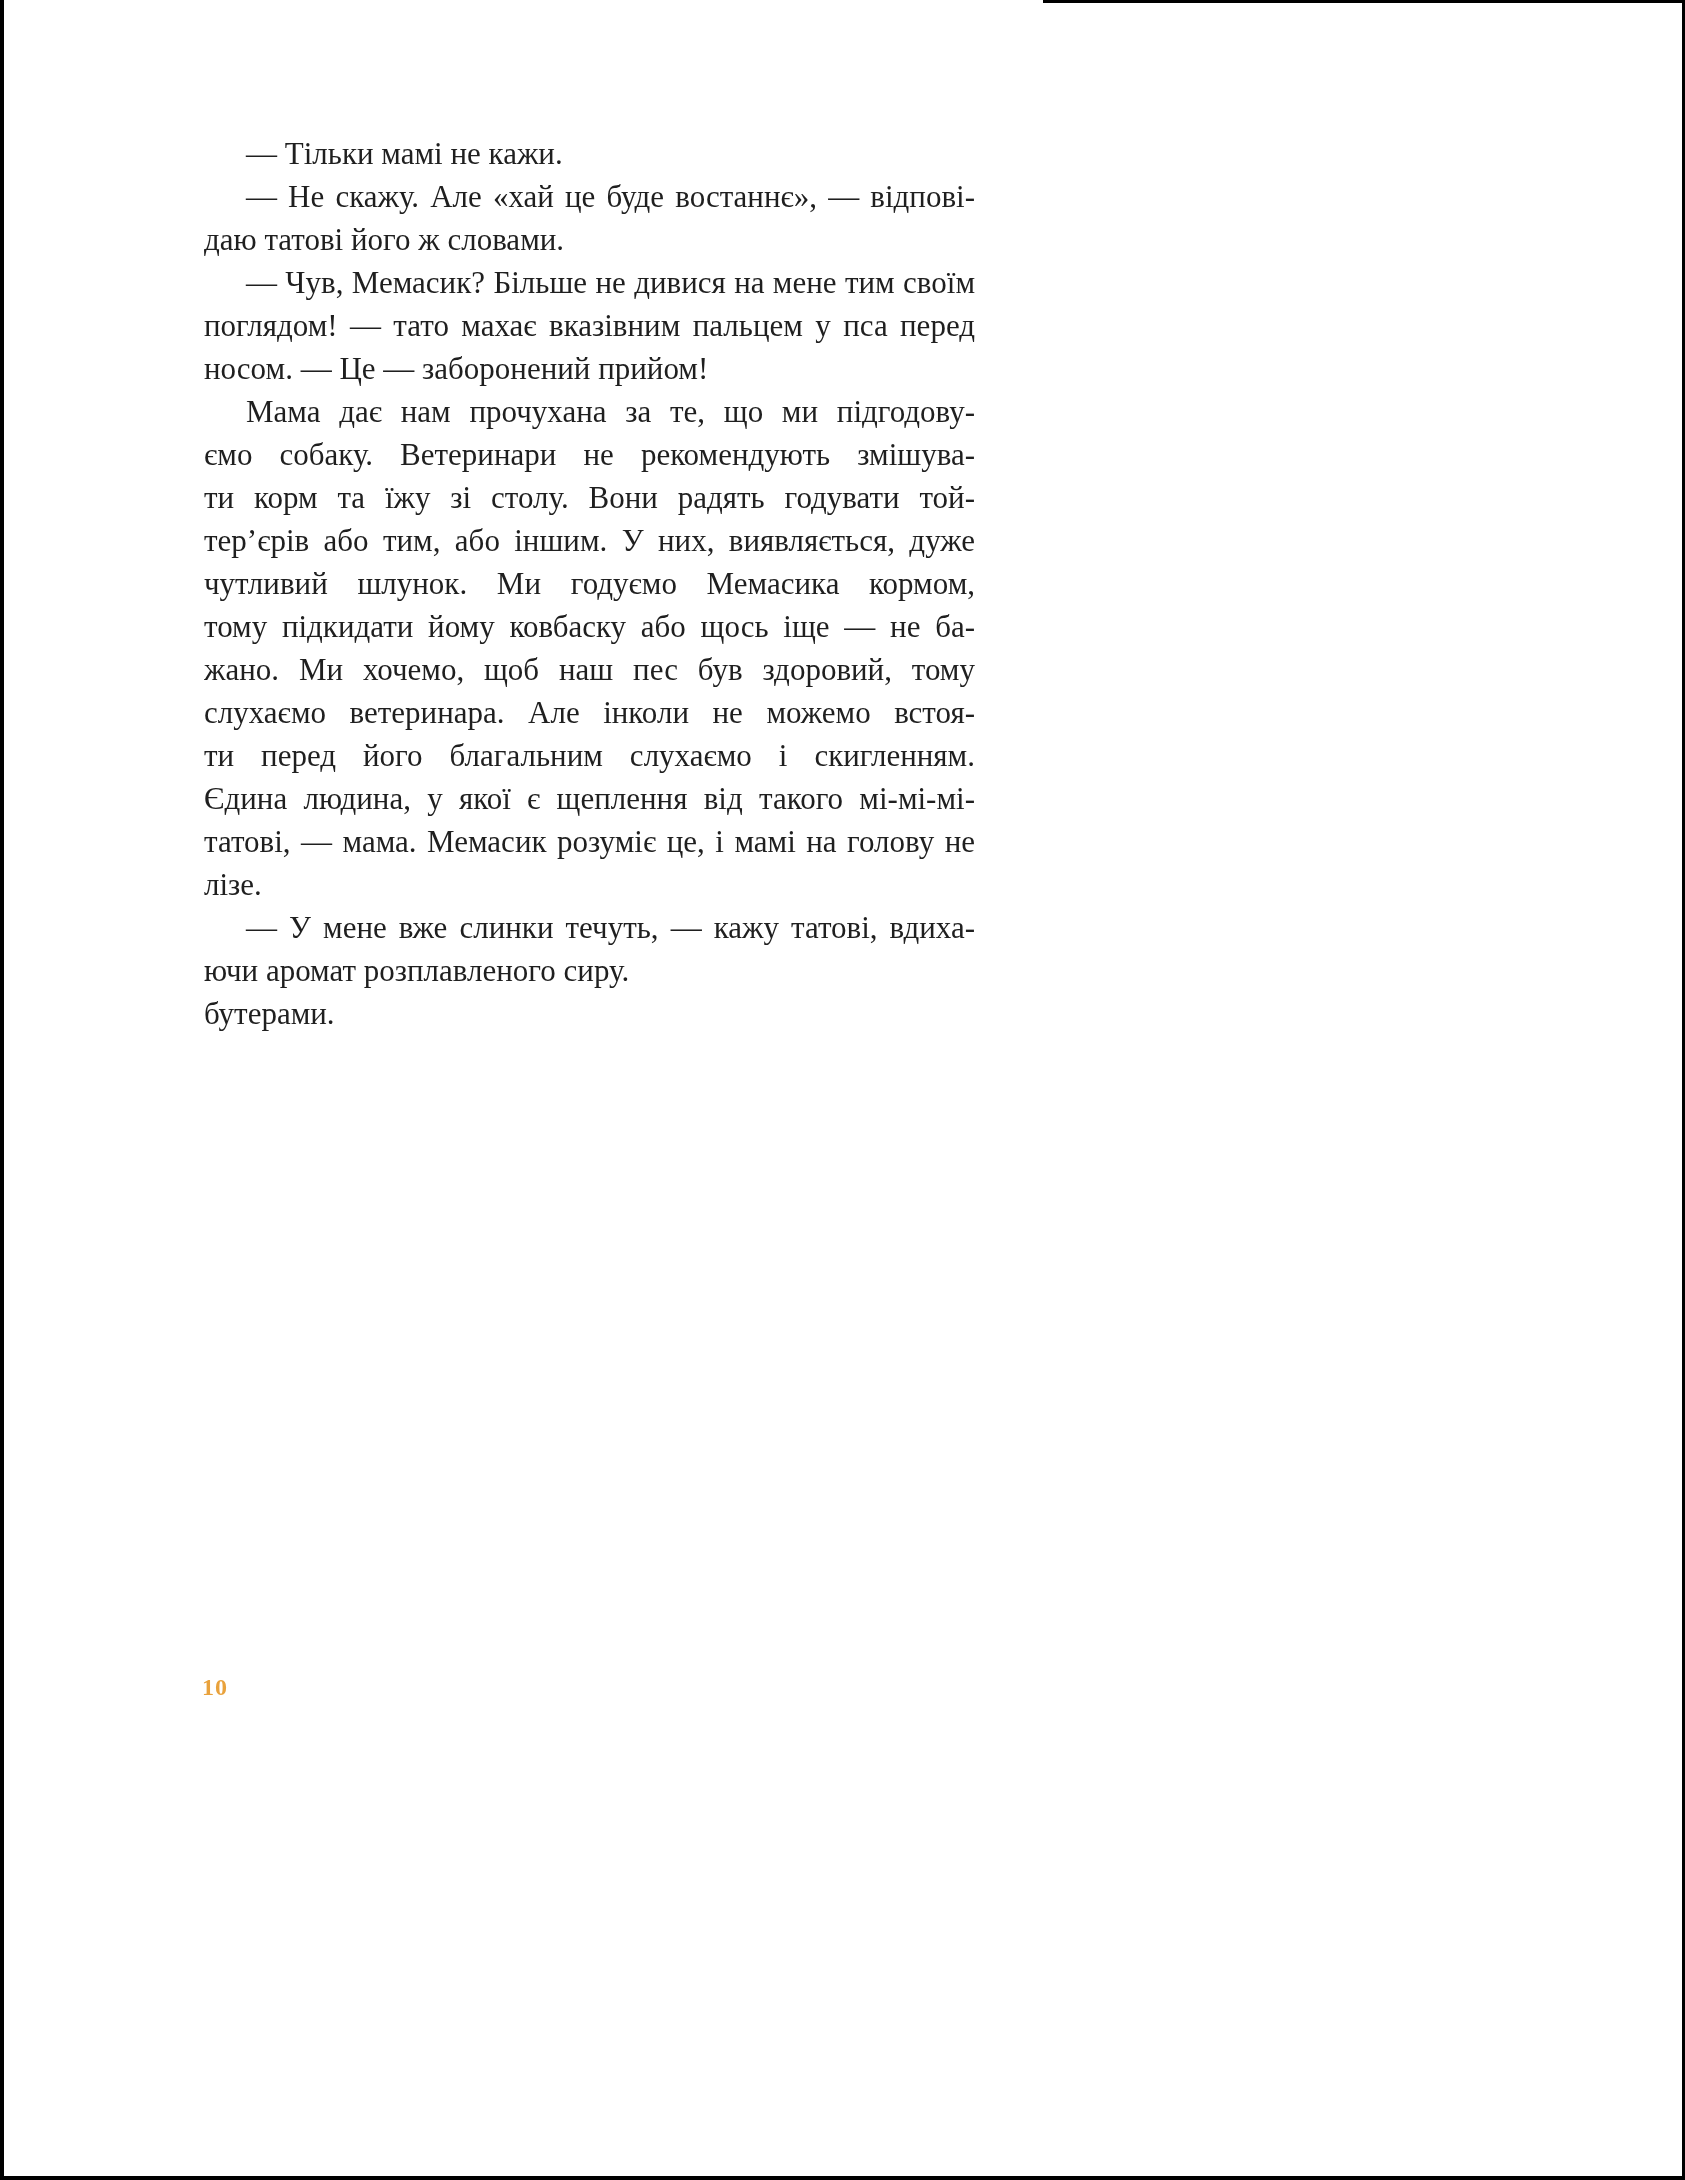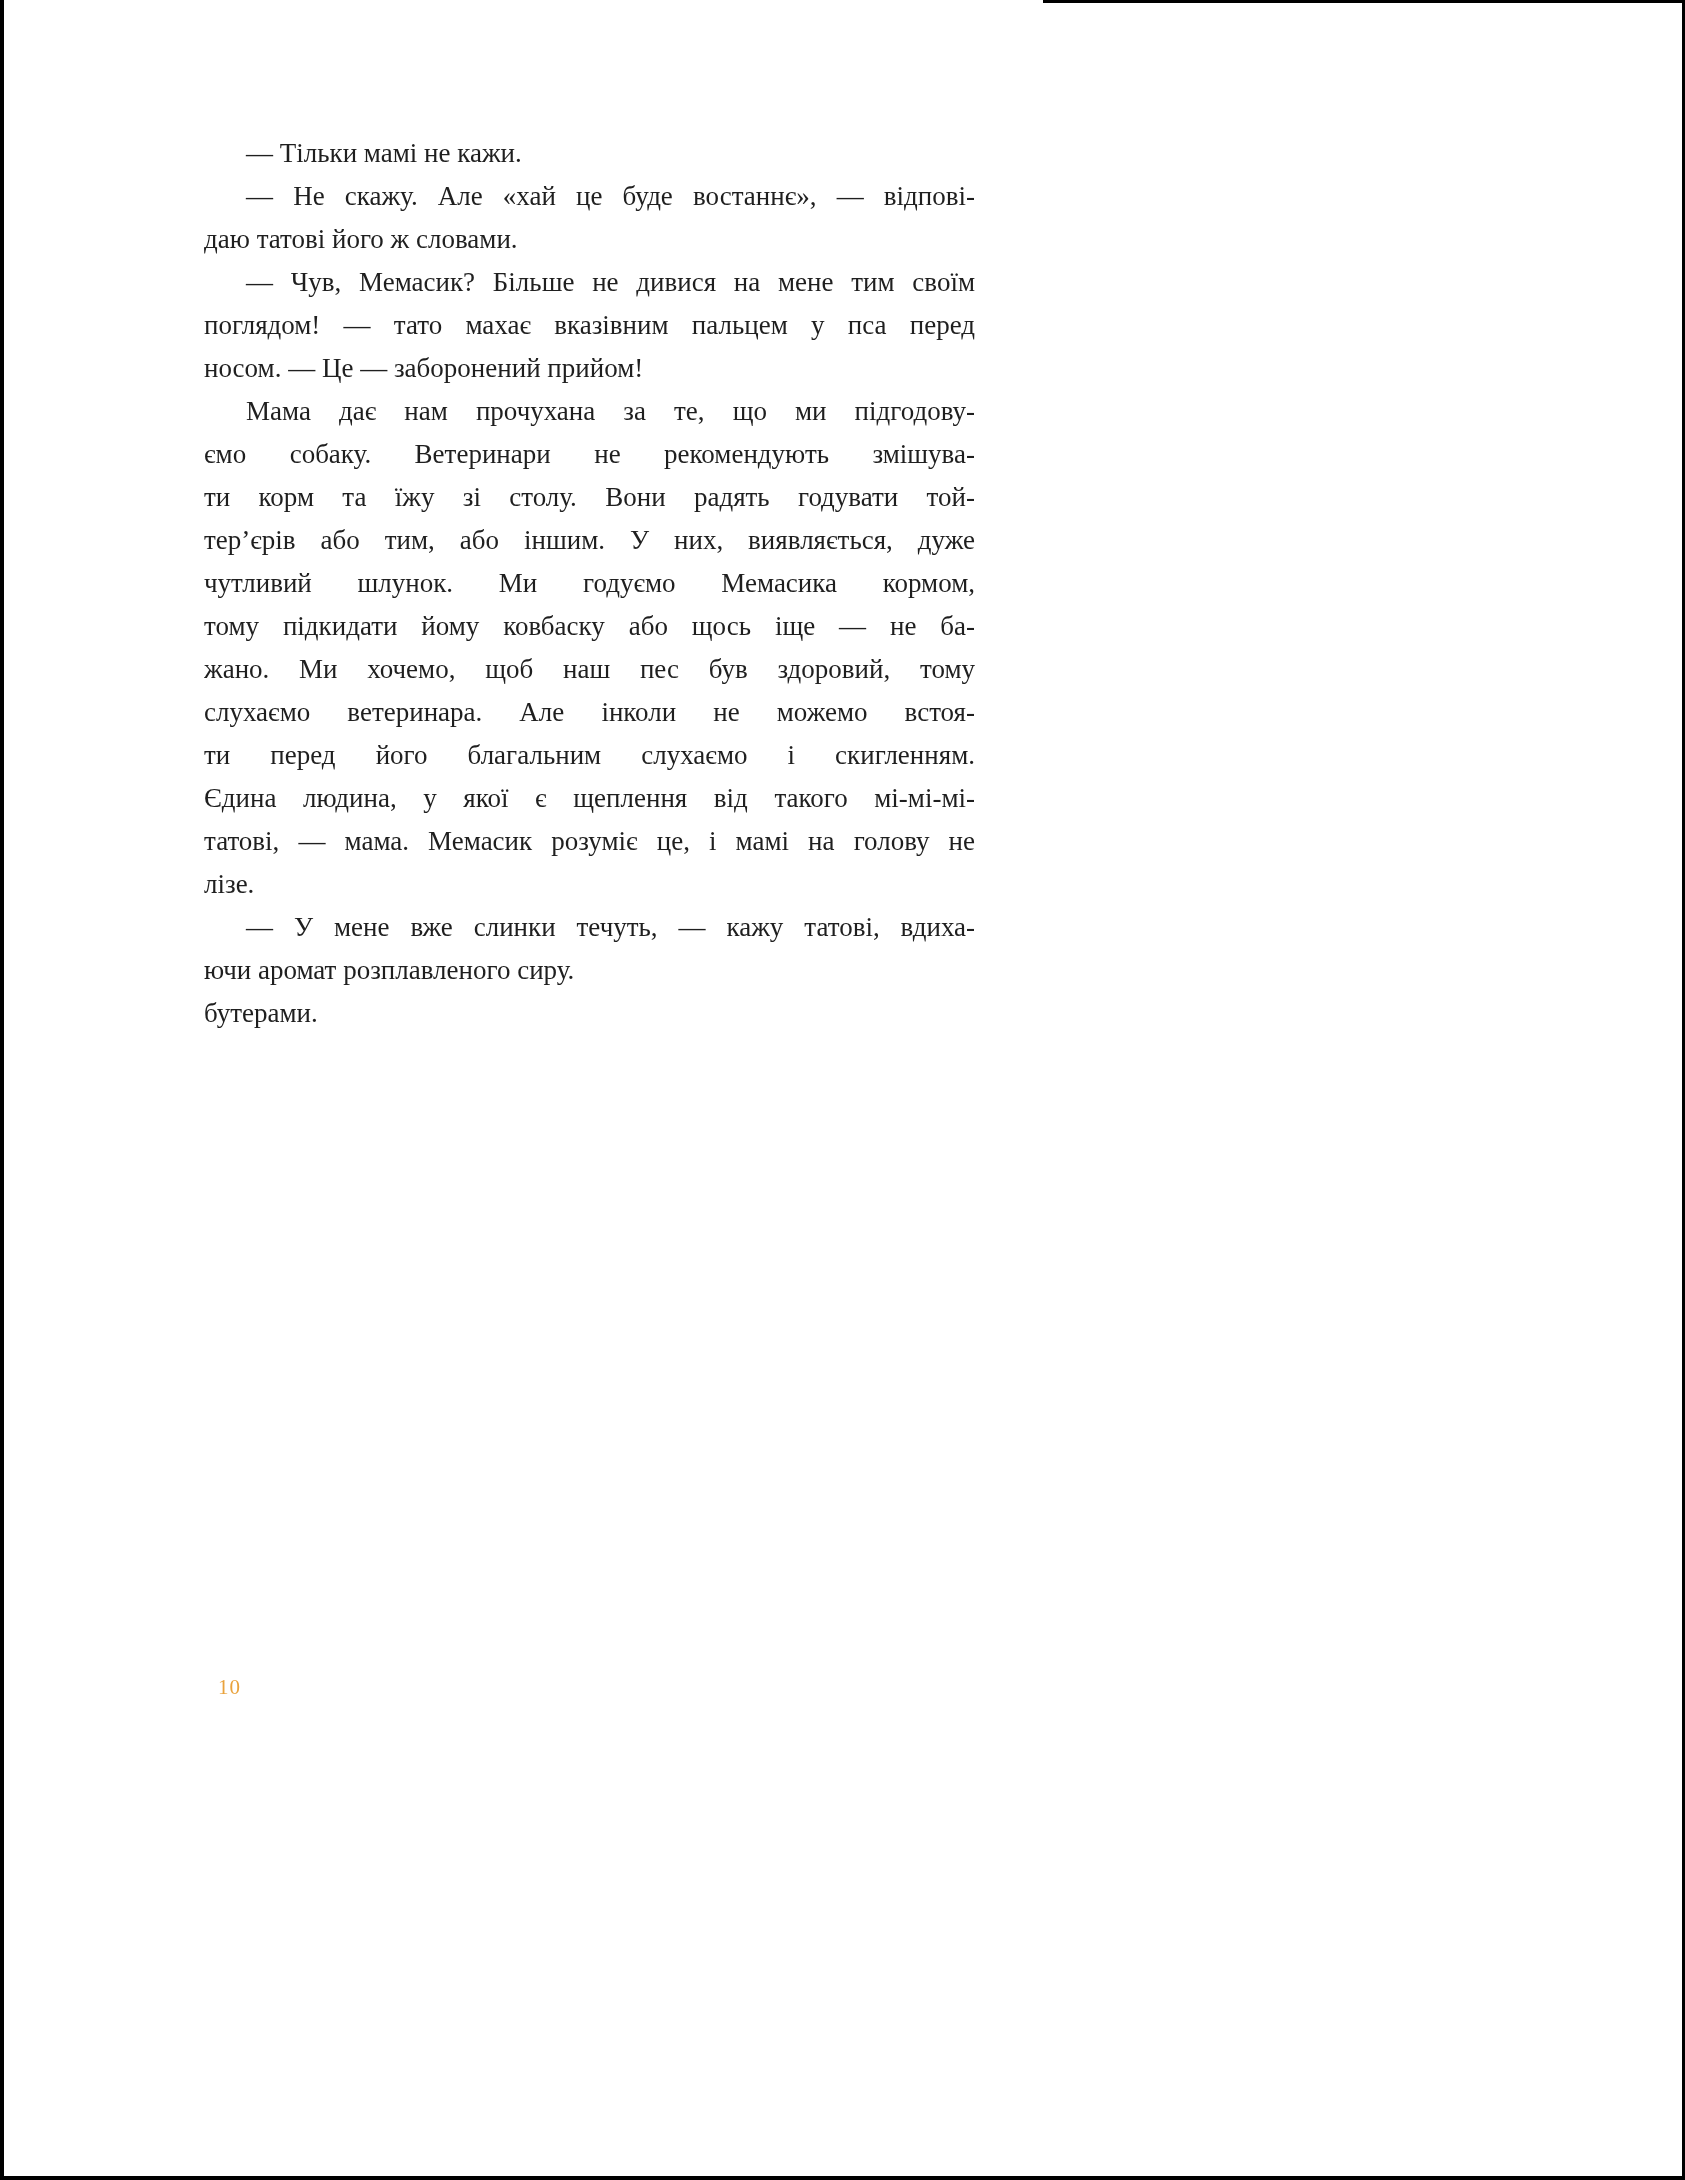--- a/index.html
+++ b/index.html
@@ -49,21 +49,21 @@
     top:0; left:1043px; right:0;
     height:2.6px;
     background:var(--border);
   }
   
   .text-block{
     position:absolute;
     left:204px;
     top:132px;
     width:771px;
-    font-size:27px;
+    font-size:31px;
     line-height:43px;
     color:var(--text-color);
   }
   .paragraph{
     margin:0;
     padding:0;
   }
   .line{
     height:43px;
     overflow:hidden;
@@ -74,25 +74,25 @@
   }
   .line.last{
     text-align-last:left;
     -moz-text-align-last:left;
   }
   .line.first{
     text-indent:42px;
   }
   .page-number{
     position:absolute;
-    left:218px;
+    left:202px;
     top:1673px;
-    font-size:21px;
+    font-size:24px;
     line-height:28px;
-    font-weight:normal;
+    font-weight:bold;
     letter-spacing:0.9px;
     color:var(--accent);
   }
 </style>
 </head>
 <body>
 
 <div class="book-page">
   <div class="edge-top-segment"></div>
   <div class="edge-left"></div>

